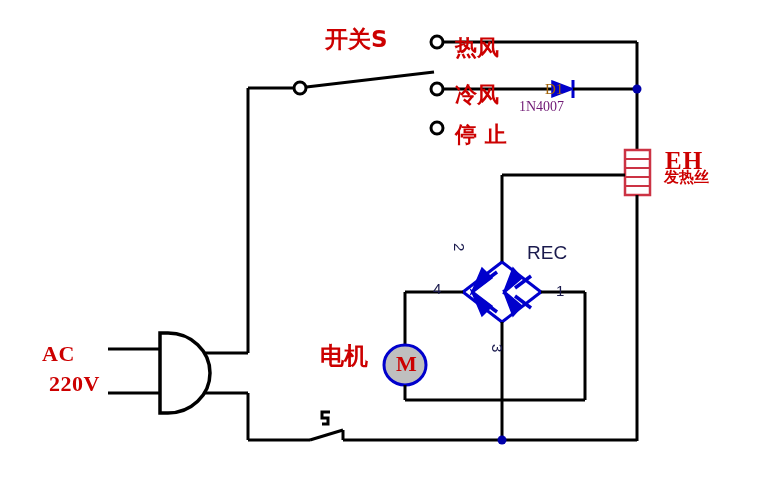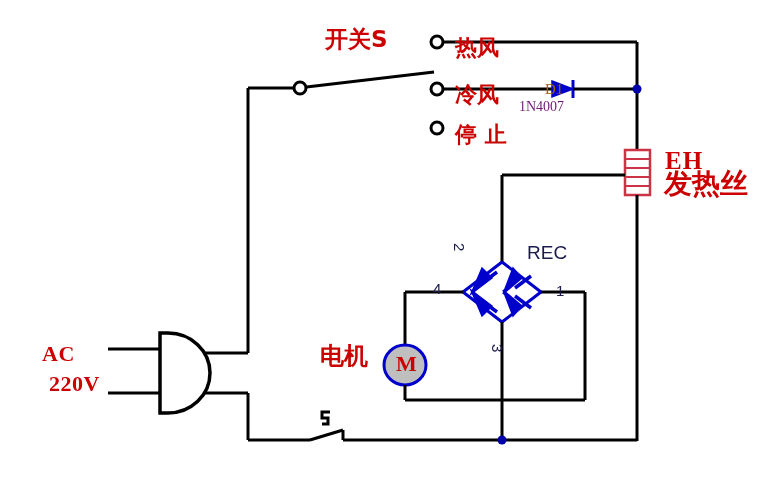--- a/index.html
+++ b/index.html
@@ -44,21 +44,21 @@
   .lbl-term {
     font-size: 22px;
     margin-top: 16px;
   }
   .lbl-eh-en {
     font-family: "Liberation Serif", "DejaVu Serif", serif;
     font-size: 25px;
     letter-spacing: 1px;
   }
   .lbl-eh-cn {
-    font-size: 28px;
+    font-size: 15px;
   }
   .lbl-motor {
     font-size: 24px;
   }
   .lbl-st {
     font-size: 21px;
   }
   .lbl-dark {
     position: absolute;
     color: #1a1a4d;

